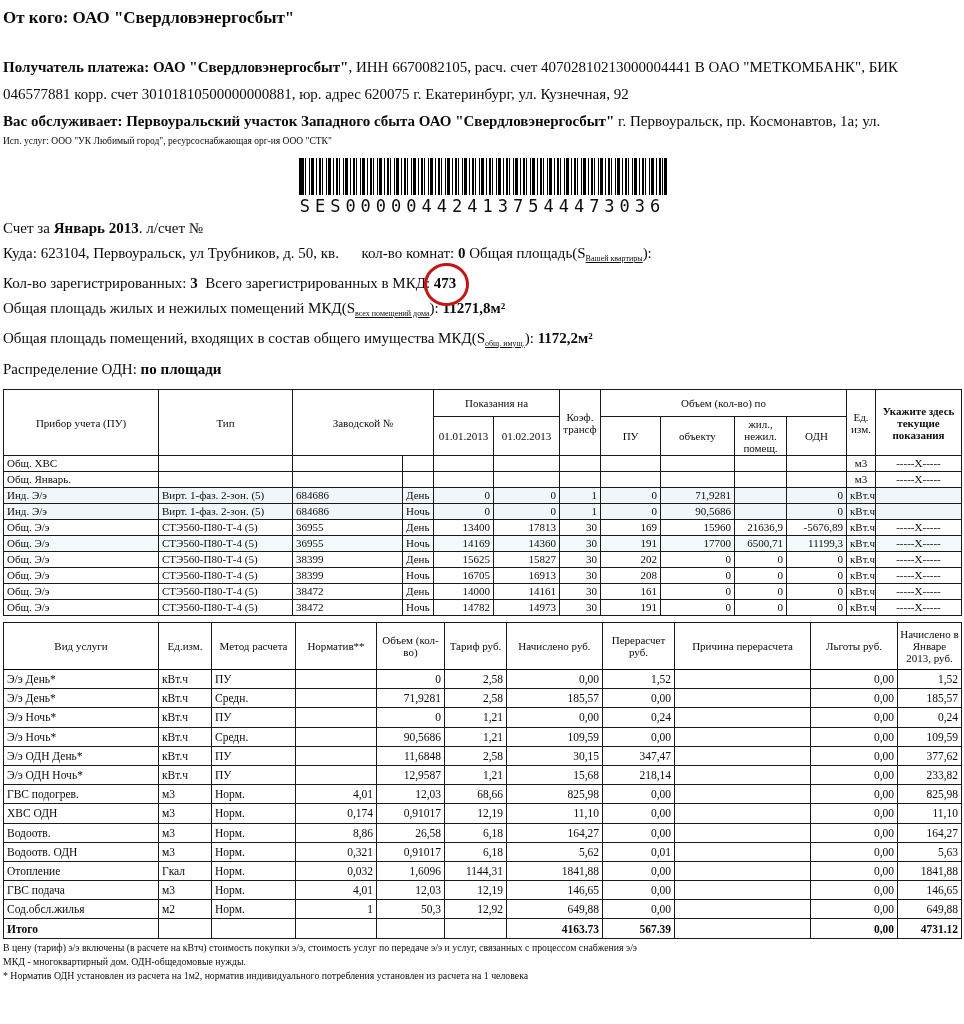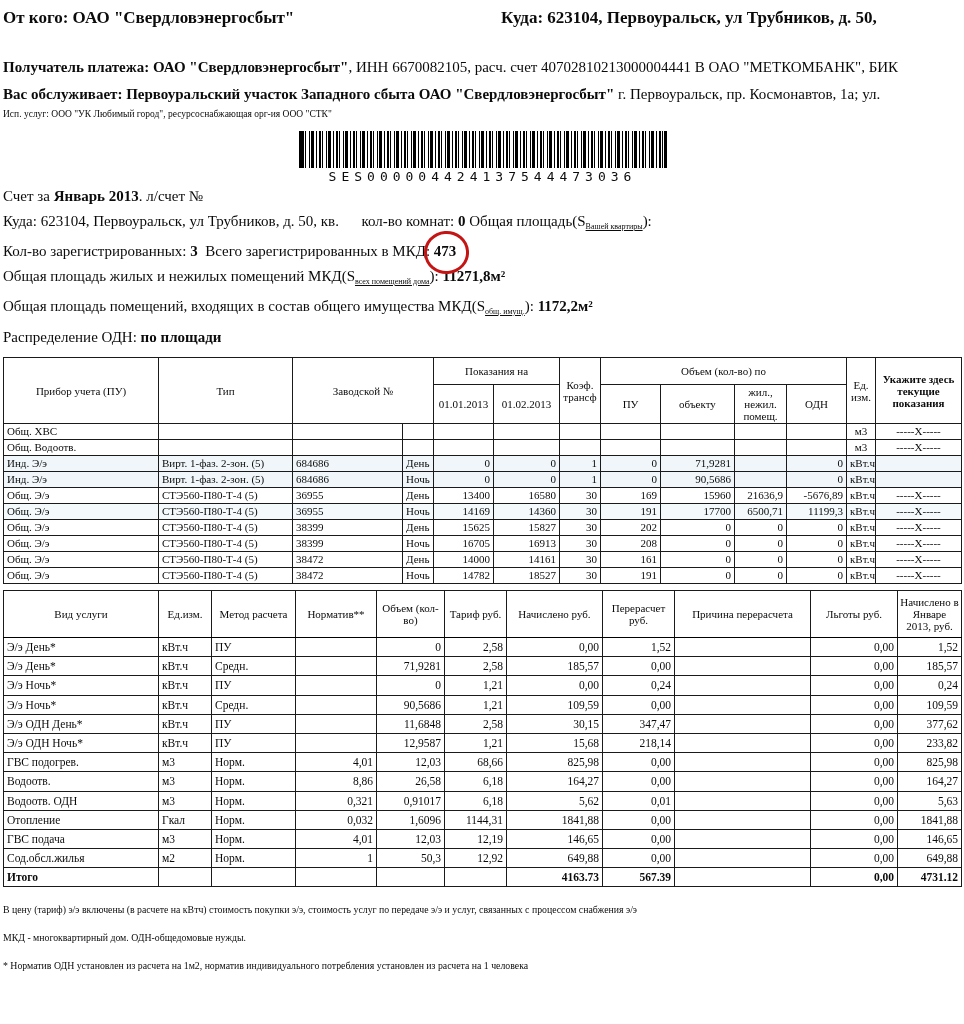--- a/index.html
+++ b/index.html
@@ -22,21 +22,21 @@
   .barcode{
     height:37px;width:362px;margin:0 auto;
     background:repeating-linear-gradient(90deg,
       #000 0px,#000 2px,#fff 2px,#fff 3px,
       #000 3px,#000 4px,#fff 4px,#fff 7px,
       #000 7px,#000 8px,#fff 8px,#fff 9px,
       #000 9px,#000 12px,#fff 12px,#fff 14px,
       #000 14px,#000 15px,#fff 15px,#fff 17px);
     border-left:3px solid #000;border-right:3px solid #000;
   }
-  .barcode-num{font-family:"DejaVu Sans Mono",monospace;font-size:13px;letter-spacing:5px;margin-top:1px;}
+  .barcode-num{font-family:"DejaVu Sans Mono",monospace;font-size:17px;letter-spacing:5px;margin-top:1px;}
   
   .info{font-size:15px;line-height:24.5px;}
   .info .line{white-space:nowrap;}
   .circled{position:relative;display:inline-block;text-align:center;}
   .circled::after{
     content:"";position:absolute;left:-10px;top:-8px;right:-12px;bottom:-10px;
     border:3.5px solid #c41414;border-radius:50%;transform:rotate(-4deg);pointer-events:none;
   }
   
   table{border-collapse:collapse;table-layout:fixed;width:958px;margin-top:8px;}
@@ -54,34 +54,34 @@
   #meter-table tbody tr:nth-child(6) td{background:#f4f9fb;}
   #services-table{margin-top:6px;}
   #services-table td{font-size:11.5px;height:18.2px;line-height:14px;text-align:right;white-space:nowrap;}
   #services-table td:nth-child(1),#services-table td:nth-child(2),
   #services-table td:nth-child(3),#services-table td:nth-child(9){text-align:left;}
   #services-table thead th{height:44px;vertical-align:middle;border-bottom:1.8px solid #000;}
   #services-table tr.total td{font-weight:bold;border-top:1.5px solid #000;}
   .head-bold{font-weight:bold;}
   
   .footnotes{font-size:9.8px;line-height:10px;margin-top:3px;}
-  .footnotes div{margin-top:18px;white-space:nowrap;}
+  .footnotes div{margin-top:4px;white-space:nowrap;}
 </style>
 </head>
 <body>
 
 <div class="page">
 
   <div class="topline">
     <span class="from"><span class="b">От кого: ОАО "Свердловэнергосбыт"</span></span>
-    <span class="to"><span class="b">Куда: 623104, Первоуральск, ул Трубников,  д. 50,</span></span>
   </div>
 
   <div class="para">
     <div class="line"><span class="b">Получатель платежа: </span><span class="b">ОАО "Свердловэнергосбыт"</span><span>, ИНН 6670082105, расч. счет 40702810213000004441 В ОАО "МЕТКОМБАНК", БИК</span></div>
+    <div class="line"><span>046577881 корр. счет 30101810500000000881, юр. адрес 620075 г. Екатеринбург, ул. Кузнечная, 92</span></div>
     <div class="line"><span class="b">Вас обслуживает: </span><span class="b">Первоуральский участок Западного сбыта ОАО "Свердловэнергосбыт"</span><span> г. Первоуральск, пр. Космонавтов, 1а; ул.</span></div>
   </div>
   <div class="tiny"><span>Исп. услуг: ООО "УК Любимый город", ресурсоснабжающая орг-ия ООО "СТК"</span></div>
 
   <div class="barcode-wrap">
     <div class="barcode"></div>
     <div class="barcode-num">SES000004424137544473036</div>
   </div>
 
   <div class="info">
@@ -139,21 +139,21 @@
           <td></td>
           <td></td>
           <td></td>
           <td></td>
           <td></td>
           <td></td>
           <td>м3</td>
           <td>-----Х-----</td>
         </tr>
         <tr>
-          <td>Общ. Водоотв.</td>
+          <td>Общ. Январь.</td>
           <td></td>
           <td></td>
           <td></td>
           <td></td>
           <td></td>
           <td></td>
           <td></td>
           <td></td>
           <td></td>
           <td></td>
@@ -189,21 +189,21 @@
           <td>0</td>
           <td>кВт.ч</td>
           <td></td>
         </tr>
         <tr>
           <td>Общ. Э/э</td>
           <td>СТЭ560-П80-Т-4 (5)</td>
           <td>36955</td>
           <td>День</td>
           <td>13400</td>
-          <td>16580</td>
+          <td>17813</td>
           <td>30</td>
           <td>169</td>
           <td>15960</td>
           <td>21636,9</td>
           <td>-5676,89</td>
           <td>кВт.ч</td>
           <td>-----Х-----</td>
         </tr>
         <tr>
           <td>Общ. Э/э</td>
@@ -264,21 +264,21 @@
           <td>0</td>
           <td>кВт.ч</td>
           <td>-----Х-----</td>
         </tr>
         <tr>
           <td>Общ. Э/э</td>
           <td>СТЭ560-П80-Т-4 (5)</td>
           <td>38472</td>
           <td>Ночь</td>
           <td>14782</td>
-          <td>18527</td>
+          <td>14973</td>
           <td>30</td>
           <td>191</td>
           <td>0</td>
           <td>0</td>
           <td>0</td>
           <td>кВт.ч</td>
           <td>-----Х-----</td>
         </tr>
       </tbody>
   </table>
@@ -398,20 +398,33 @@
           <td>4,01</td>
           <td>12,03</td>
           <td>68,66</td>
           <td>825,98</td>
           <td>0,00</td>
           <td></td>
           <td>0,00</td>
           <td>825,98</td>
         </tr>
         <tr>
+          <td>ХВС ОДН</td>
+          <td>м3</td>
+          <td>Норм.</td>
+          <td>0,174</td>
+          <td>0,91017</td>
+          <td>12,19</td>
+          <td>11,10</td>
+          <td>0,00</td>
+          <td></td>
+          <td>0,00</td>
+          <td>11,10</td>
+        </tr>
+        <tr>
           <td>Водоотв.</td>
           <td>м3</td>
           <td>Норм.</td>
           <td>8,86</td>
           <td>26,58</td>
           <td>6,18</td>
           <td>164,27</td>
           <td>0,00</td>
           <td></td>
           <td>0,00</td>

